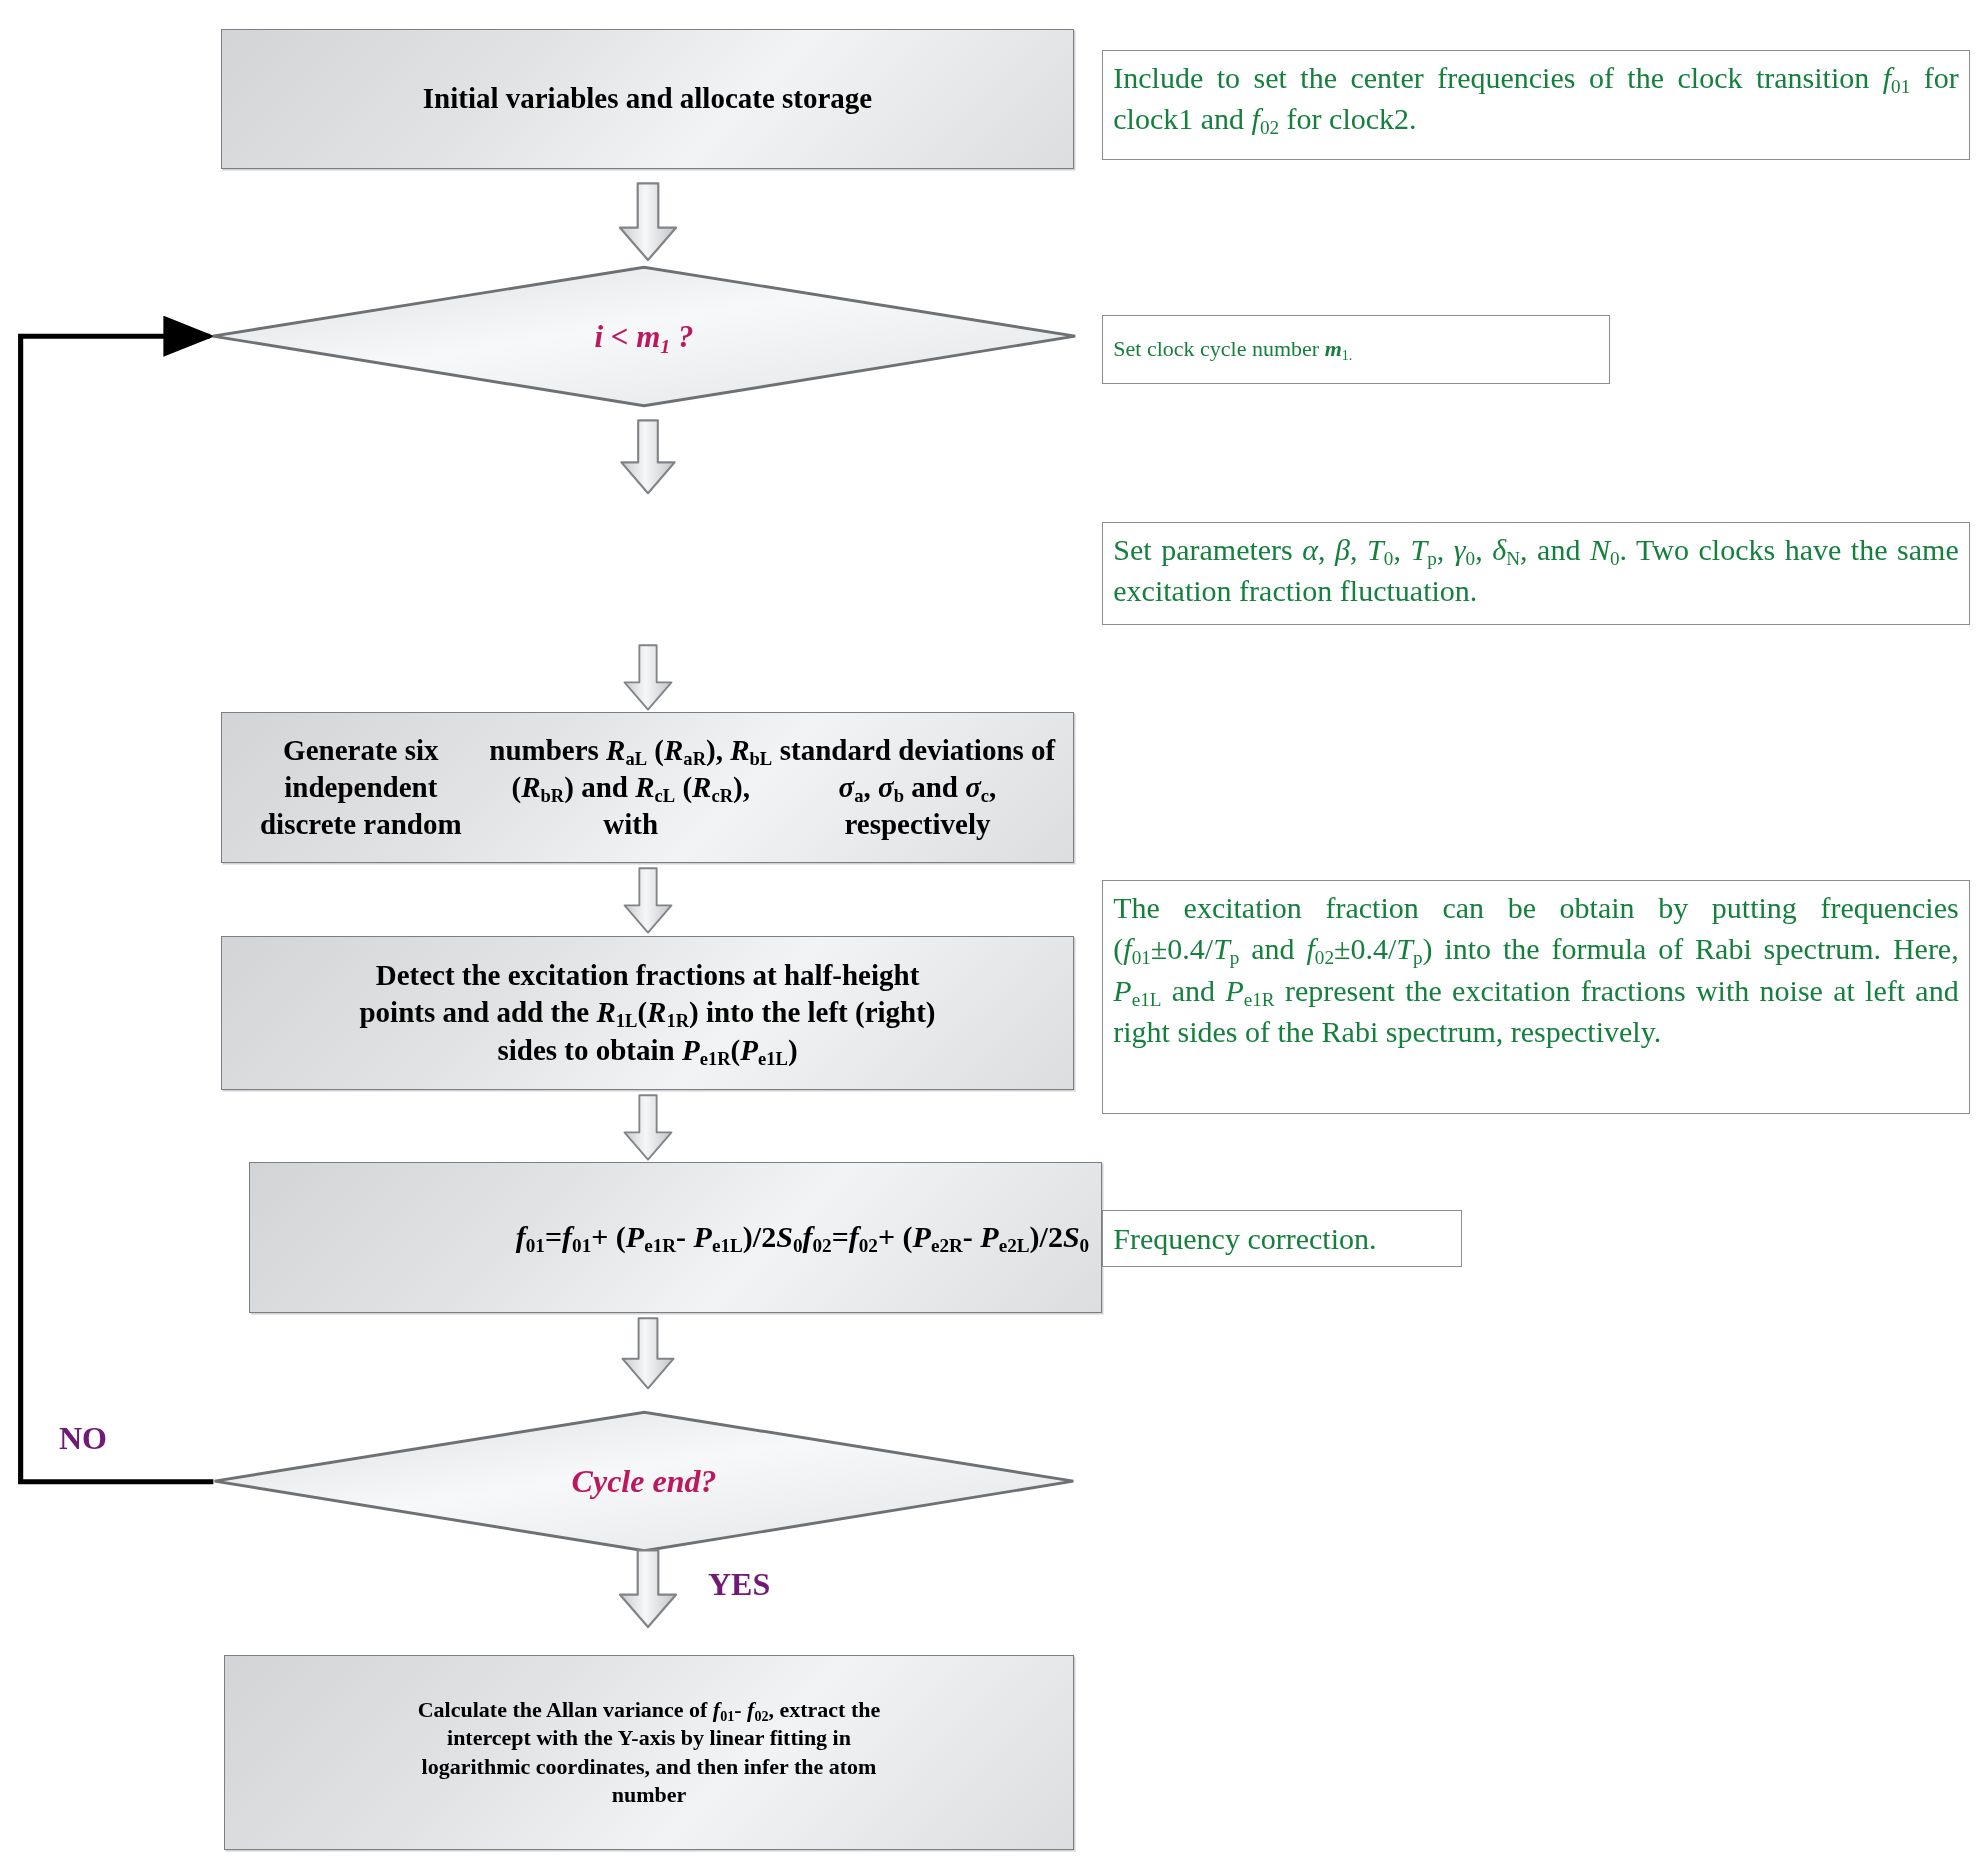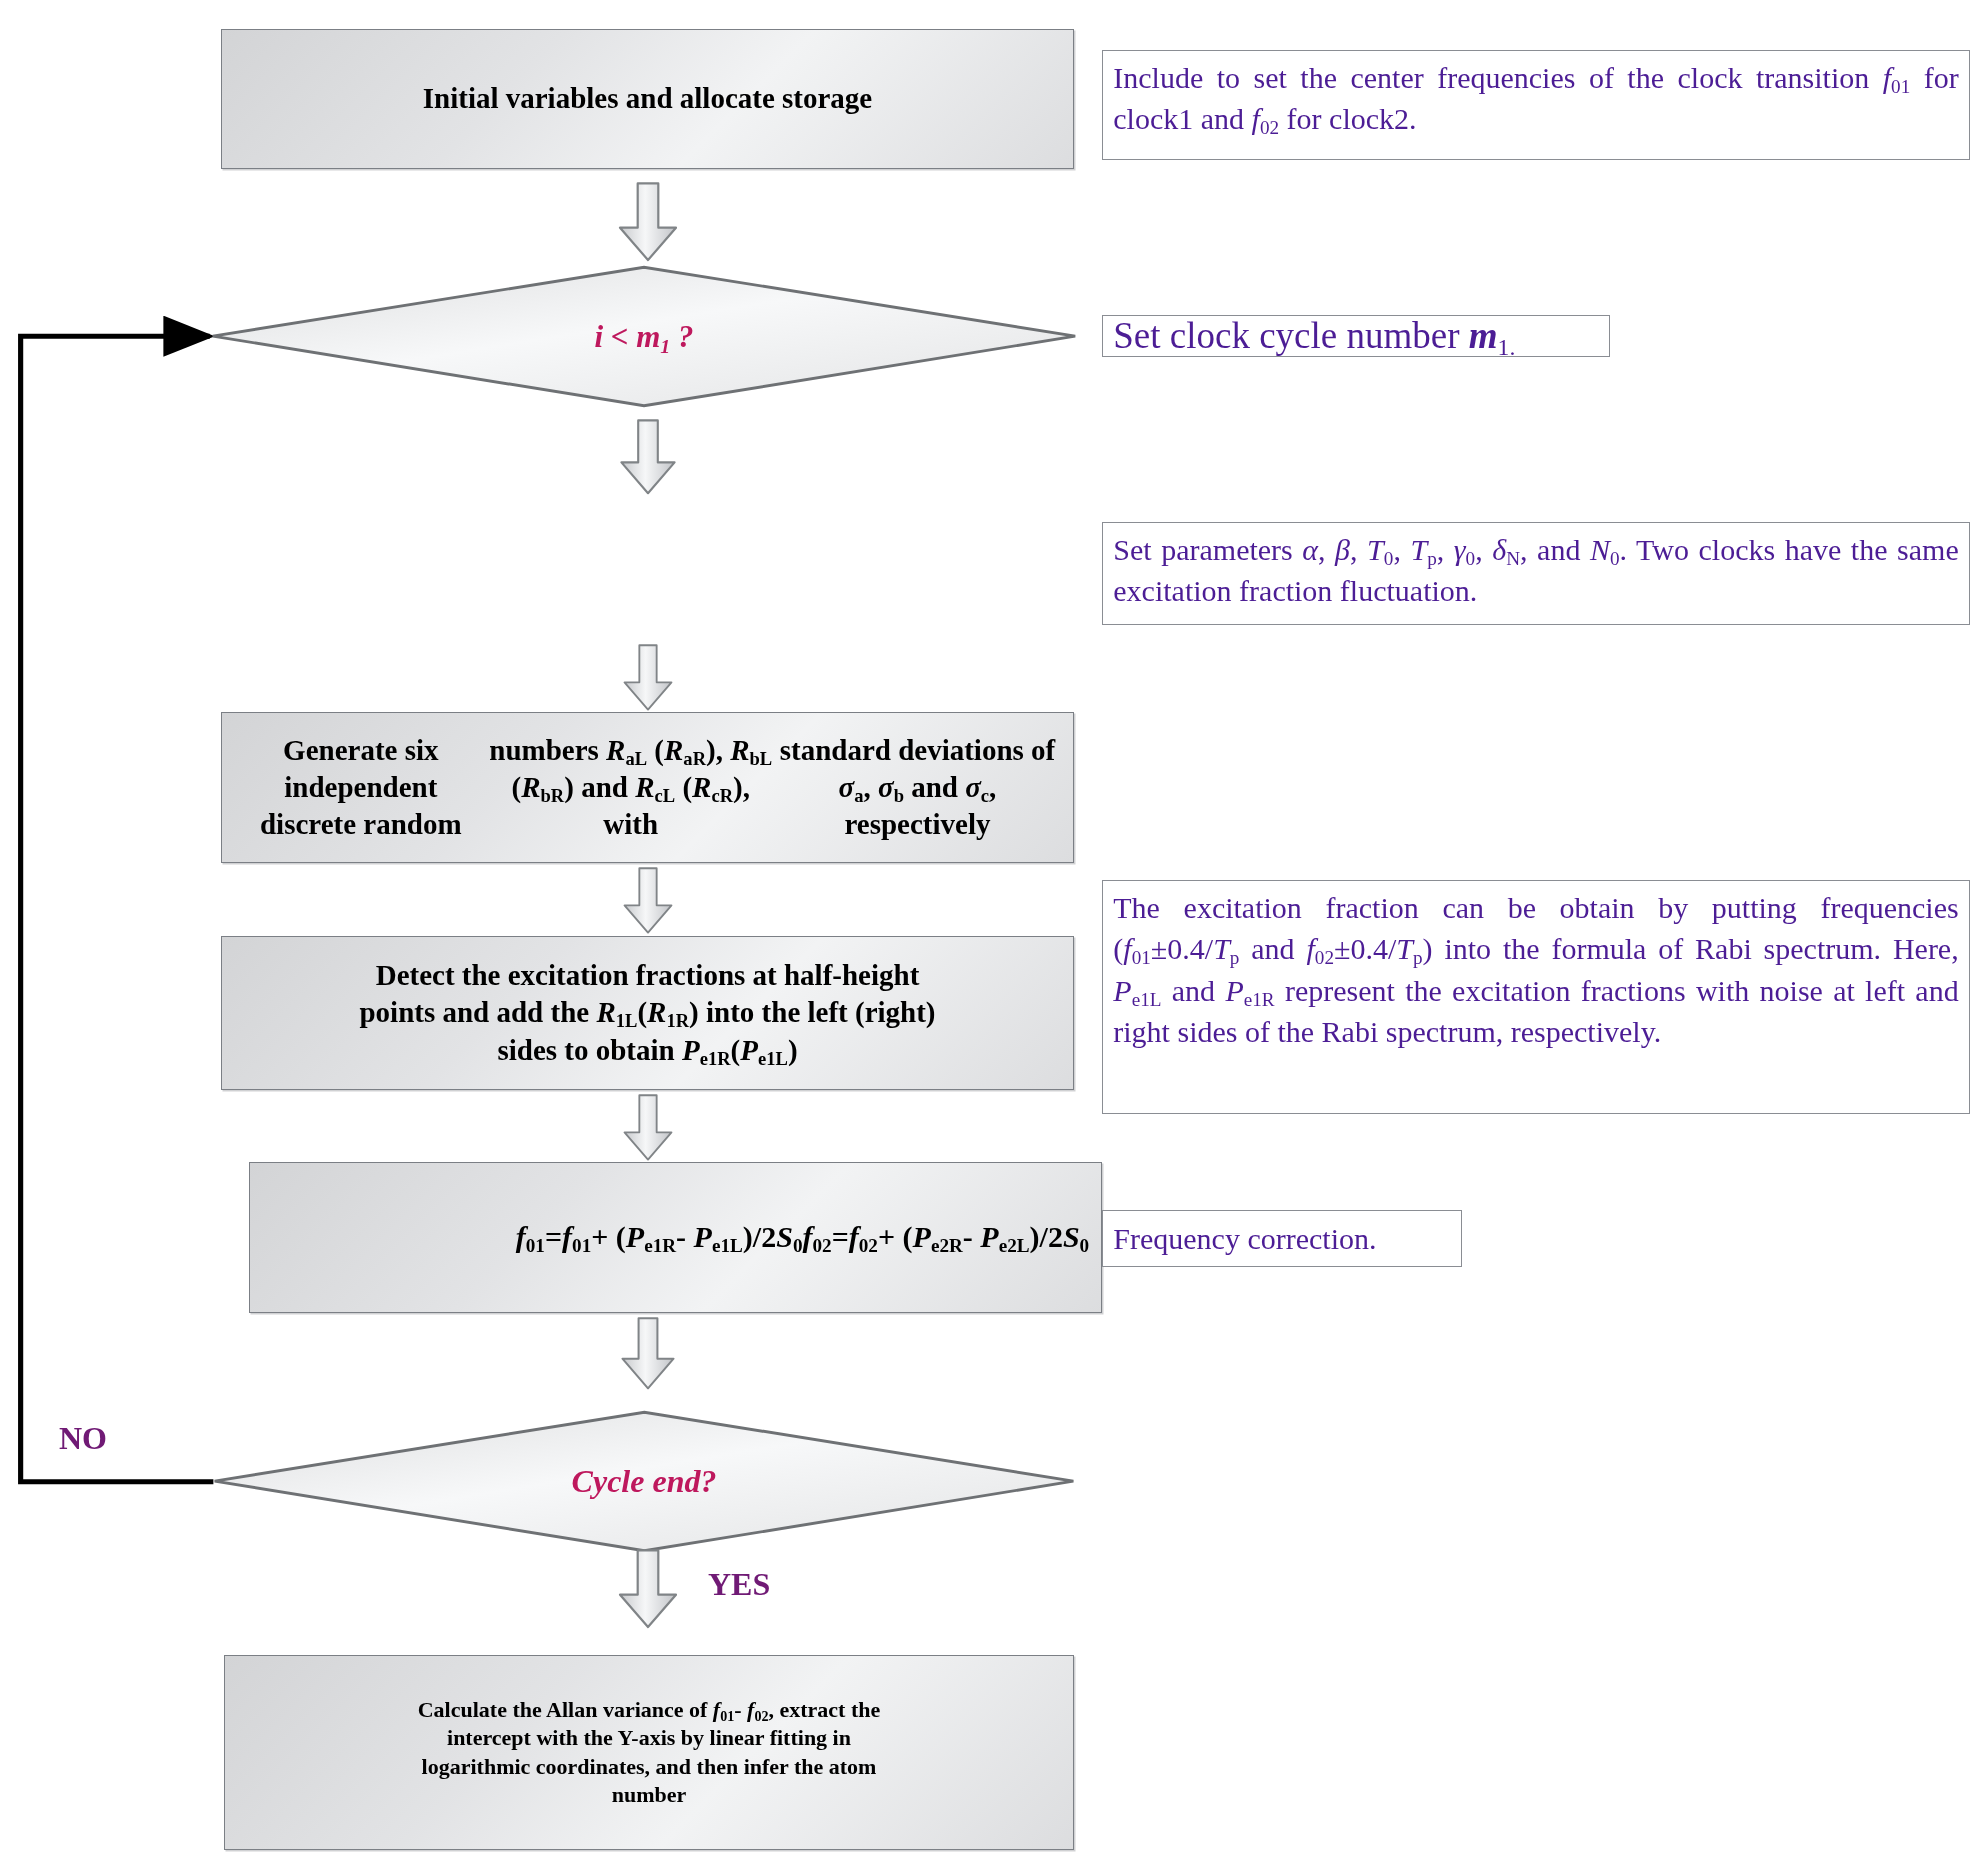--- a/index.html
+++ b/index.html
@@ -55,21 +55,21 @@
     color: #be185d;
     text-align: center;
   }
 
   
   .note {
     position: absolute;
     box-sizing: border-box;
     border: 1.5px solid #8a8d93;
     background: #ffffff;
-    color: #4c1d95;
+    color: #15803d;
     text-align: justify;
     text-align-last: left;
     line-height: 1.38;
     padding: 5.9px 10.3px;
     font-weight: normal;
   }
   .note.single {
     display: flex;
     align-items: center;
     text-align: left;
@@ -147,21 +147,21 @@
     <div class="diamond-label" style="font-size:31px;">
       <span><span>i &lt; m</span><sub>1</sub><span> ?</span></span>
     </div>
   </div>
 
   <div class="note" style="left:1102px; top:50px; width:868px; height:110px; font-size:30px;">
     Include to set the center frequencies of the clock
     transition <span class="it">f</span><sub>01</sub> for clock1 and <span class="it">f</span><sub>02</sub> for clock2.
   </div>
 
-  <div class="note single" style="left:1102px; top:315px; width:508px; height:42px; font-size:37px;">
+  <div class="note single" style="left:1102px; top:315px; width:508px; height:69px; font-size:22px;">
     <span>Set clock cycle number <b class="it">m</b><sub>1.</sub></span>
   </div>
 
   <div class="blockarrow" style="left:617px; top:419px;">
     <svg width="62" height="77" viewBox="0 0 84 110">
       <path d="M28,2 L56,2 L56,62 L80,62 L42,106 L4,62 L28,62 Z" fill="url(#agrad)" stroke="#808487" stroke-width="3" stroke-linejoin="round"></path>
     </svg>
   </div>
 
 

